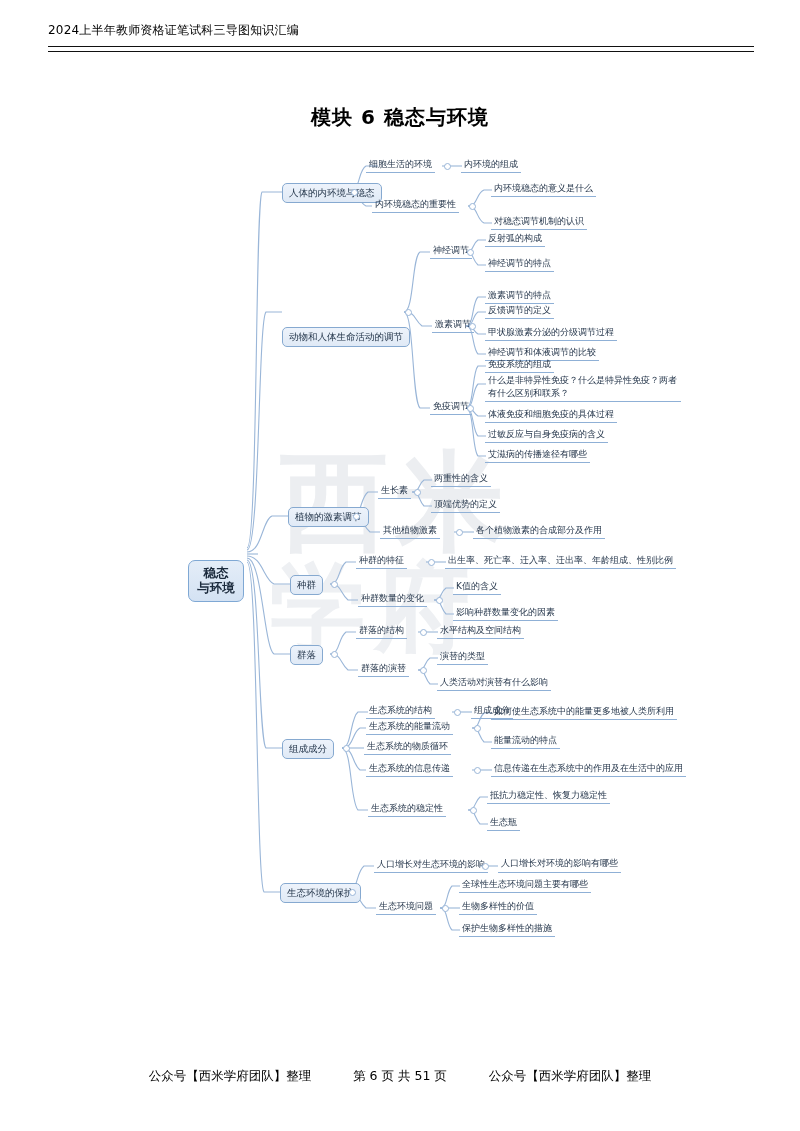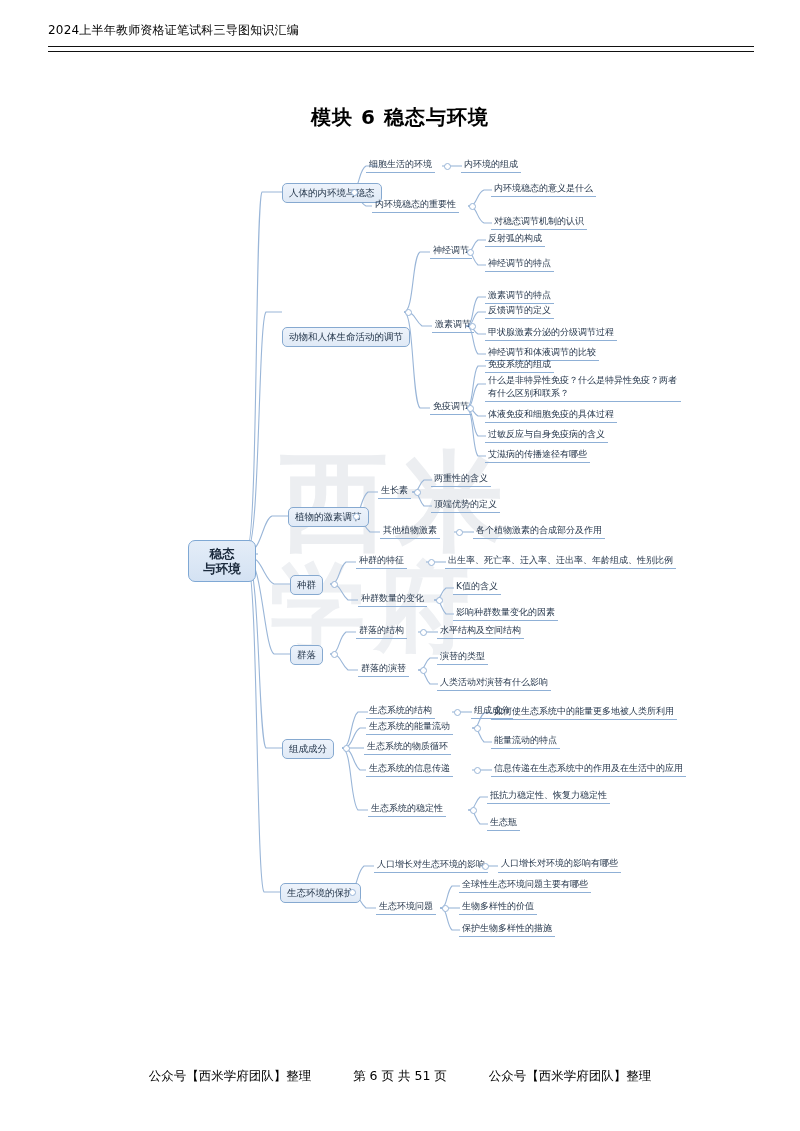--- a/index.html
+++ b/index.html
@@ -275,21 +275,21 @@
         <path d="M348,752 C360,752 358,762 366,768 L376,768"></path>
 
         <path d="M480,726 L498,726"></path>
 
         <path d="M440,768 C448,768 446,752 452,746 L460,746"></path>
         <path d="M440,768 C448,768 446,768 452,768 L460,768"></path>
         <path d="M440,768 C448,768 446,784 452,790 L460,790"></path>
       </g>
     </svg>
 
-    <div class="node root" style="left:188px; top:400px; width:68px;">
+    <div class="node root" style="left:188px; top:420px; width:56px;font-family:Liberation Serif, serif;">
       <div>稳态</div>
       <div>与环境</div>
     </div>
 
     <div class="node l1" style="left:282px; top:43px;">人体的内环境与稳态</div>
     <div class="dot" style="left:351px; top:49px;"></div>
 
     <div class="node l2" style="left:366px; top:17px;">细胞生活的环境</div>
     <div class="dot" style="left:444px; top:23px;"></div>
     <div class="node l3" style="left:461px; top:17px;">内环境的组成</div>

